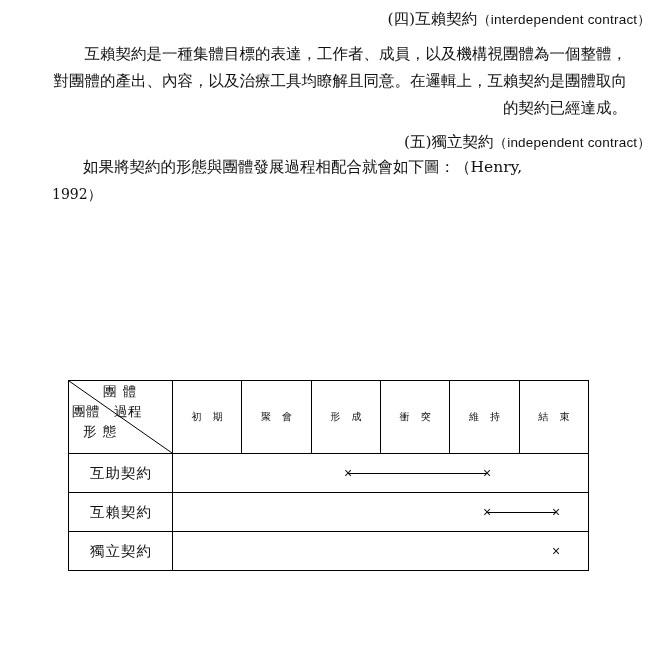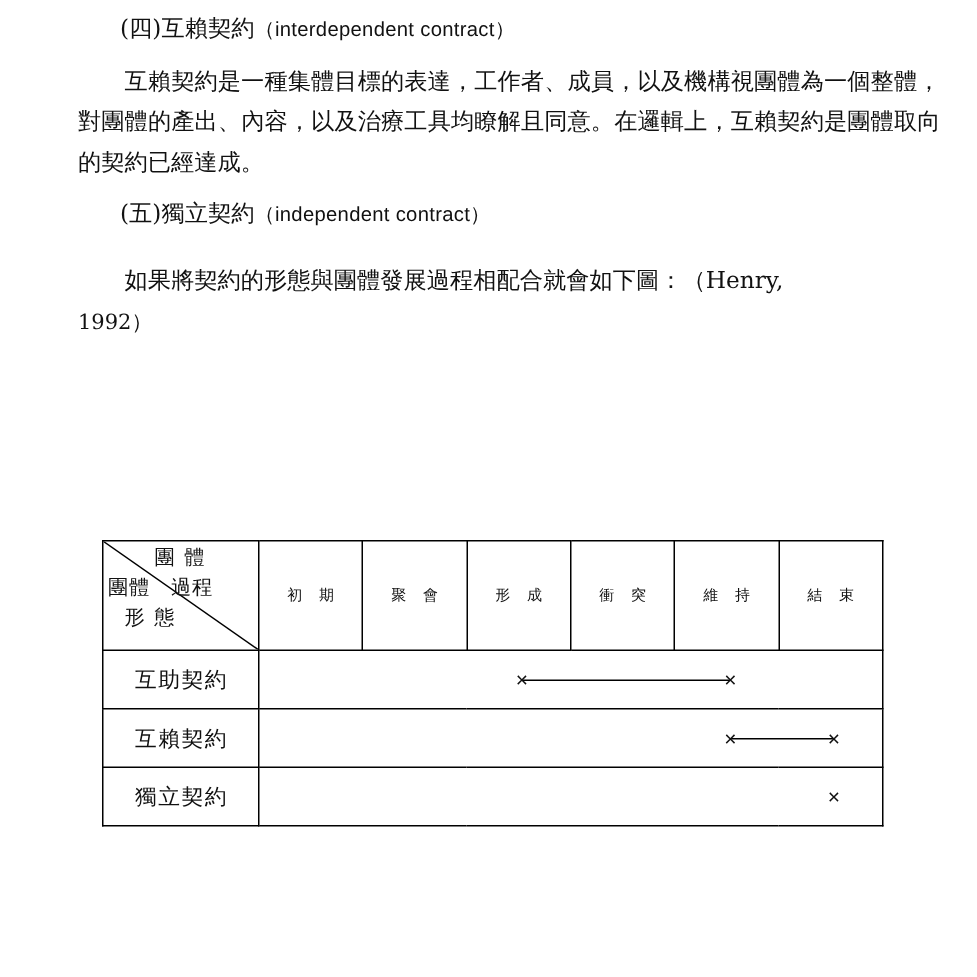--- a/index.html
+++ b/index.html
@@ -45,30 +45,31 @@
     font-family: "Liberation Sans", sans-serif;
     font-size: 13.5px;
     letter-spacing: 0.2px;
   }
   .latin-serif {
     font-family: "DejaVu Serif", "Liberation Serif", serif;
     font-size: 14px;
   }
   .blk {
     margin-top: 10px;
+    text-align: right;
   }
   .blk-sm {
-    margin-top: 20px;
+    margin-top: 0;
   }
 
   
   .table-wrap {
     position: absolute;
     left: 68px;
-    top: 352px;
+    top: 372px;
     width: 462px;
   }
   table.chart {
     border-collapse: collapse;
     table-layout: fixed;
     width: 521px;
     font-size: 14.5px;
   }
   table.chart td {
     border: 1px solid #000000;

